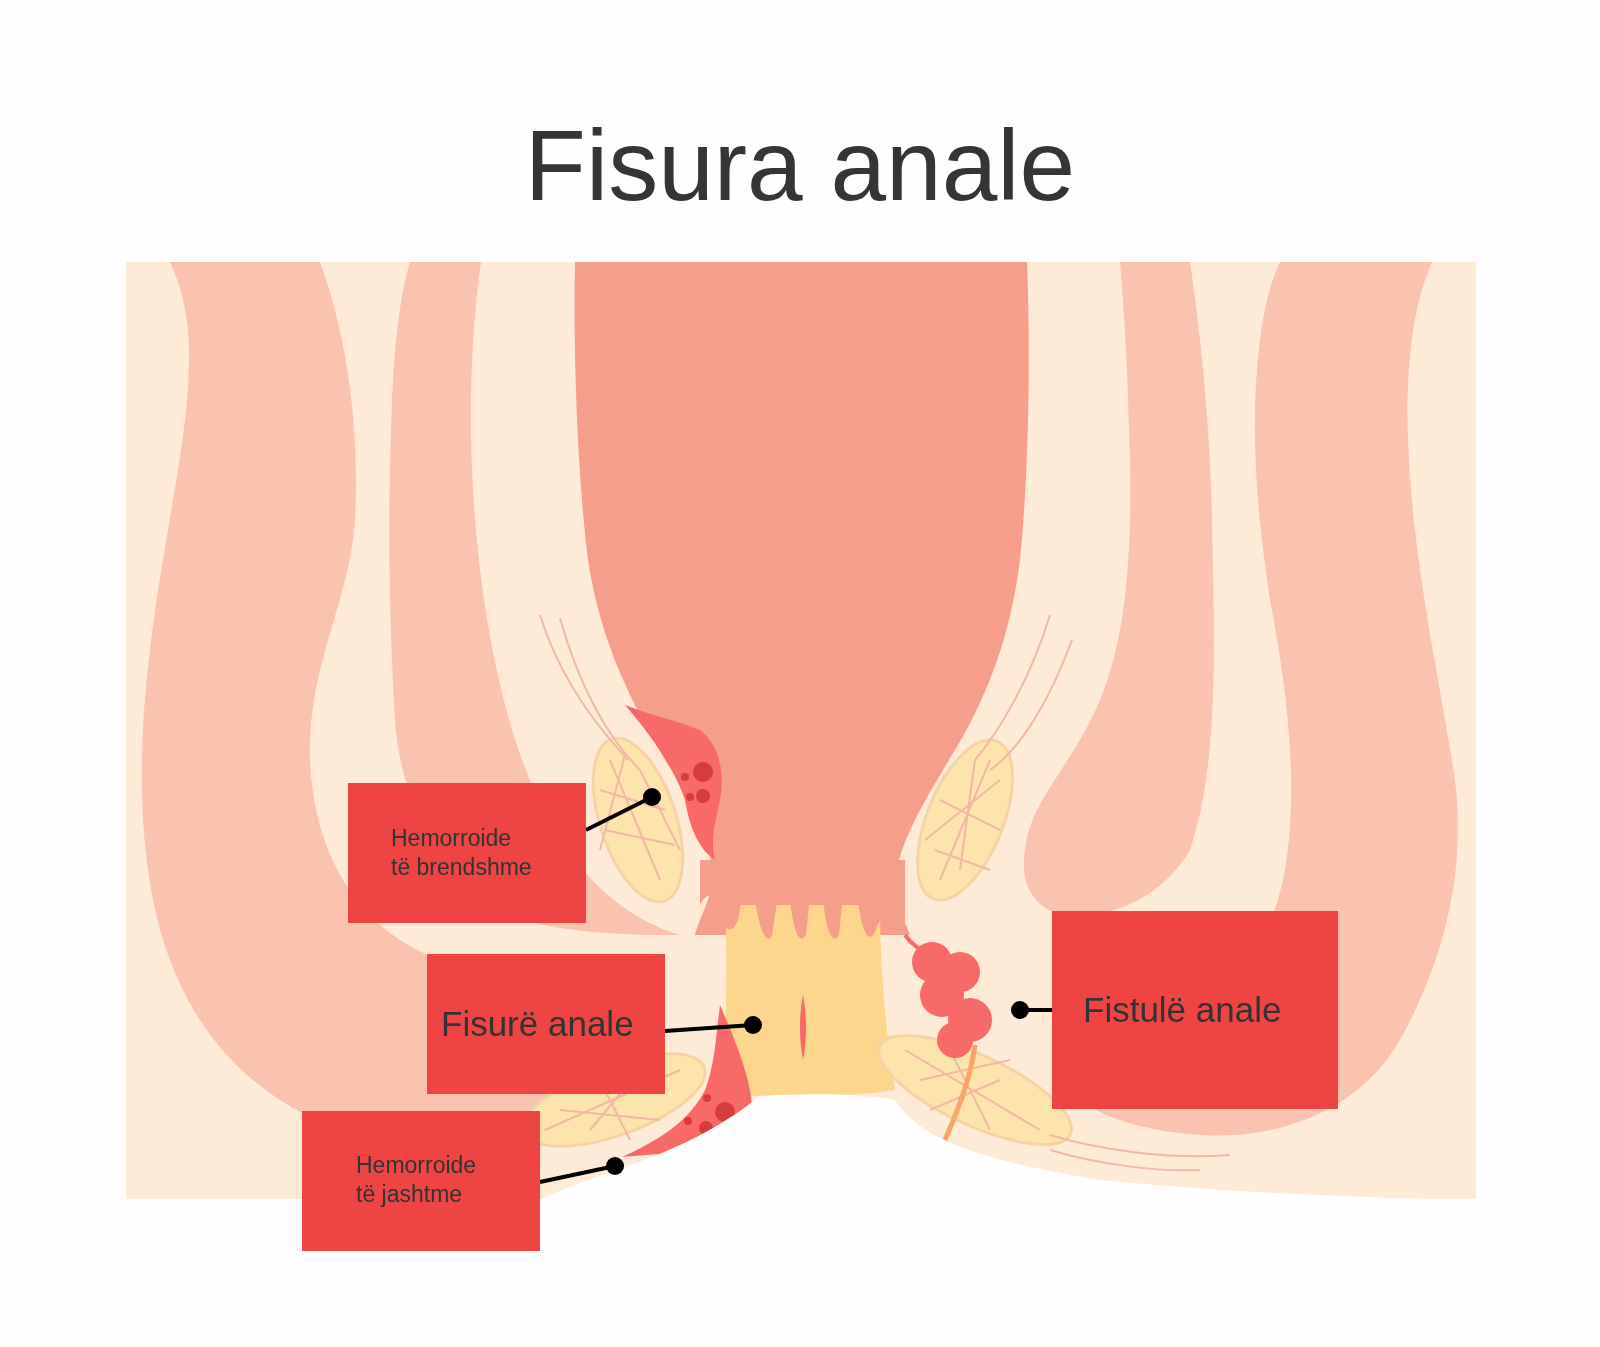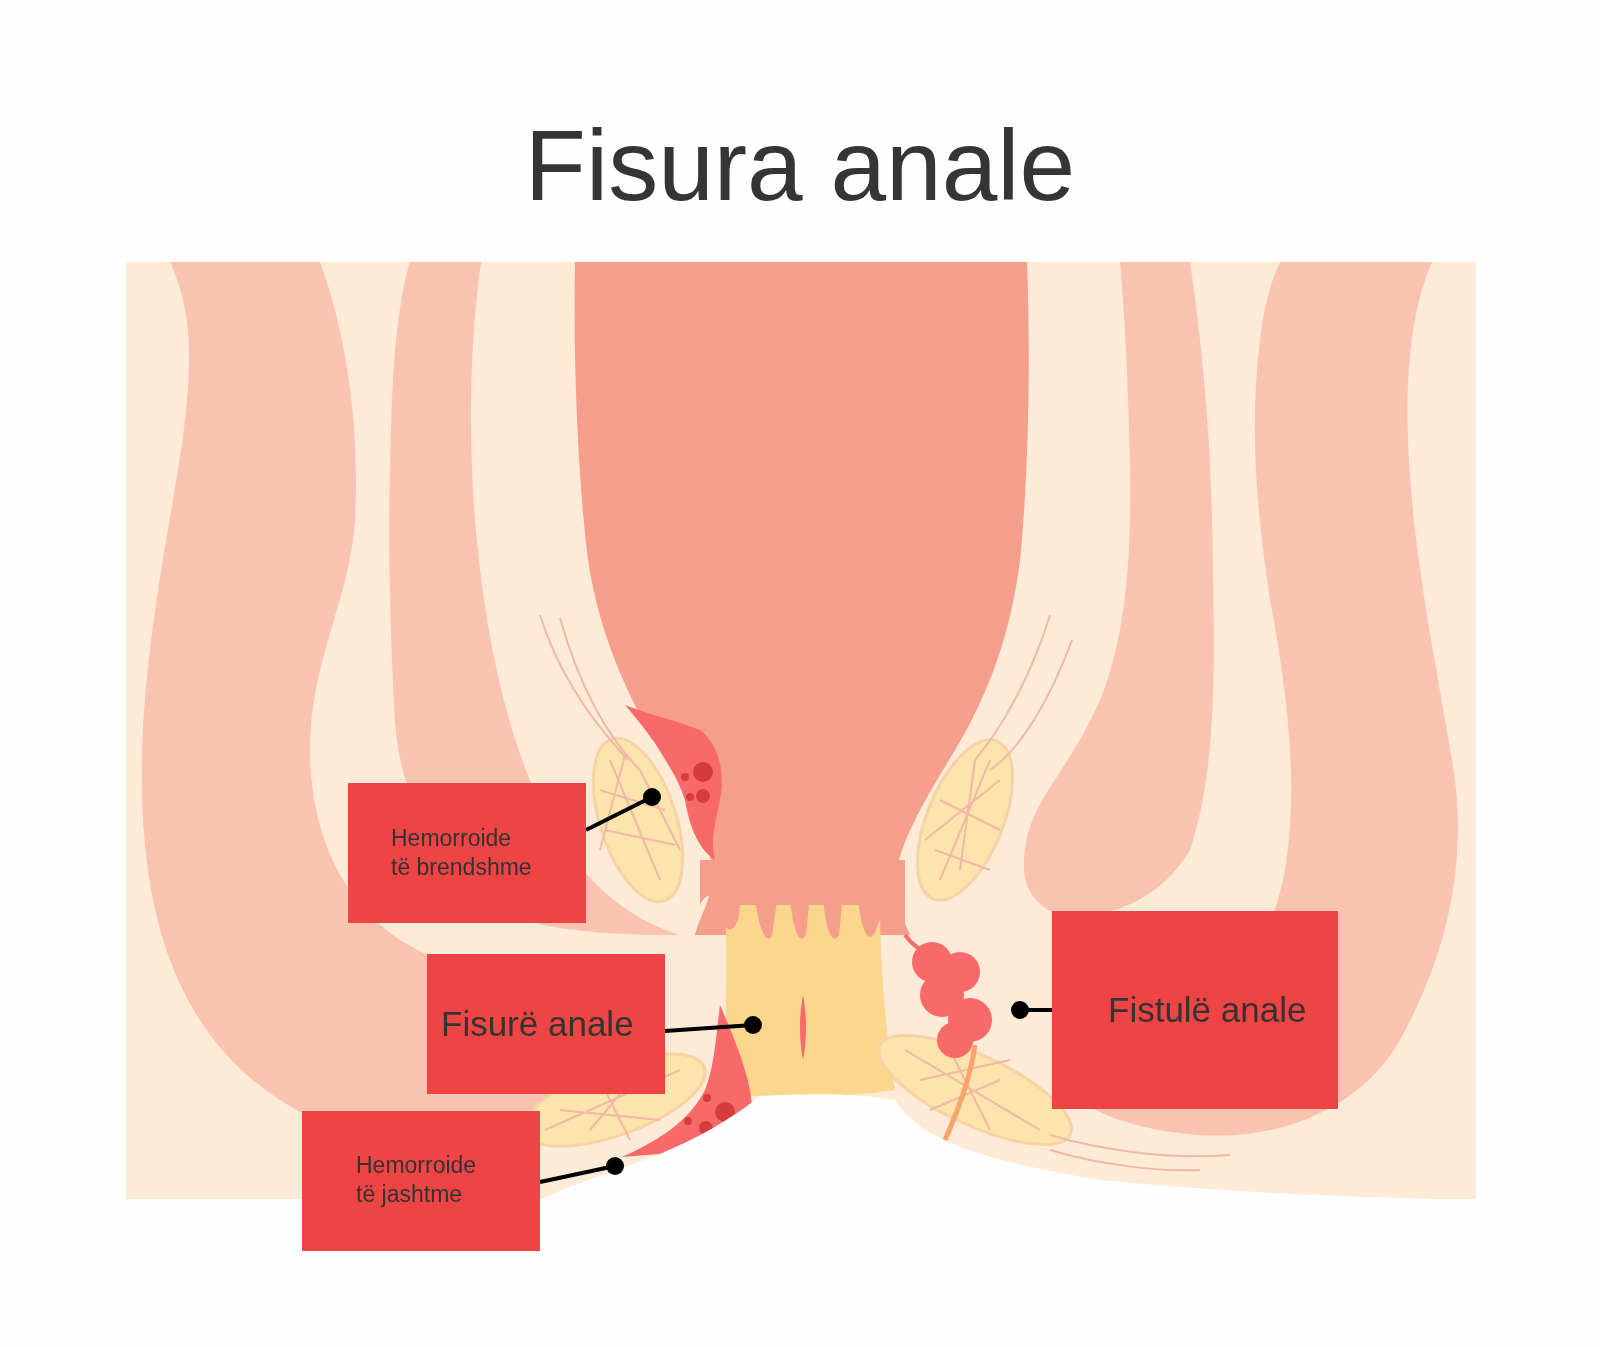--- a/index.html
+++ b/index.html
@@ -35,21 +35,21 @@
       font-size: 23px;
       line-height: 29px;
     }
     .label-large {
       font-size: 35px;
       line-height: 40px;
     }
     .lbl-int { left: 348px; top: 783px; width: 238px; height: 140px; padding-left: 43px; box-sizing: border-box; }
     .lbl-fis { left: 427px; top: 954px; width: 238px; height: 140px; padding-left: 14px; box-sizing: border-box; }
     .lbl-ext { left: 302px; top: 1111px; width: 238px; height: 140px; padding-left: 54px; box-sizing: border-box; align-items: flex-start; padding-top: 40px; }
-    .lbl-fst { left: 1052px; top: 911px; width: 286px; height: 198px; padding-left: 56px; box-sizing: border-box; }
+    .lbl-fst { left: 1052px; top: 911px; width: 286px; height: 198px; padding-left: 31px; box-sizing: border-box; }
     .label-text { white-space: pre-line; }
   </style>
 </head>
 <body>
 
 <div class="title">Fisura anale</div>
 
 <svg class="diagram" width="1600" height="1347" viewBox="0 0 1600 1347" xmlns="http://www.w3.org/2000/svg">
 
   <rect x="126" y="262" width="1350" height="937" fill="#fdebd8"></rect>

